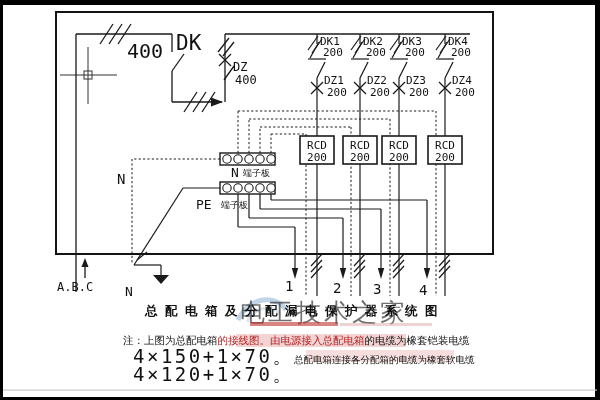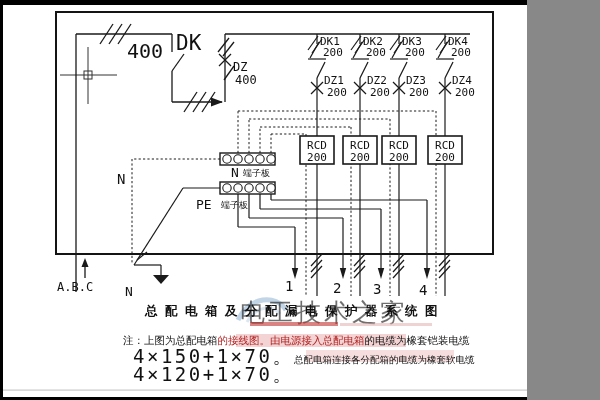--- a/index.html
+++ b/index.html
@@ -1,16 +1,16 @@
 <!DOCTYPE html>
 <html><head>
 <meta charset="utf-8">
 <style>
   html,body{margin:0;padding:0;background:#888;}
-  .page{position:relative;width:527px;height:400px;background:#ffffff;overflow:hidden;
+  .page{position:relative;width:600px;height:400px;background:#ffffff;overflow:hidden;
         font-family:"DejaVu Sans",sans-serif;}
   svg{position:absolute;left:0;top:0;}
   svg text{fill:#111;}
   .cad{font-family:"DejaVu Sans Mono",monospace;}
   .cjk{font-family:"DejaVu Sans",sans-serif;}
 </style>
 </head>
 <body>
 
 <div class="page">

